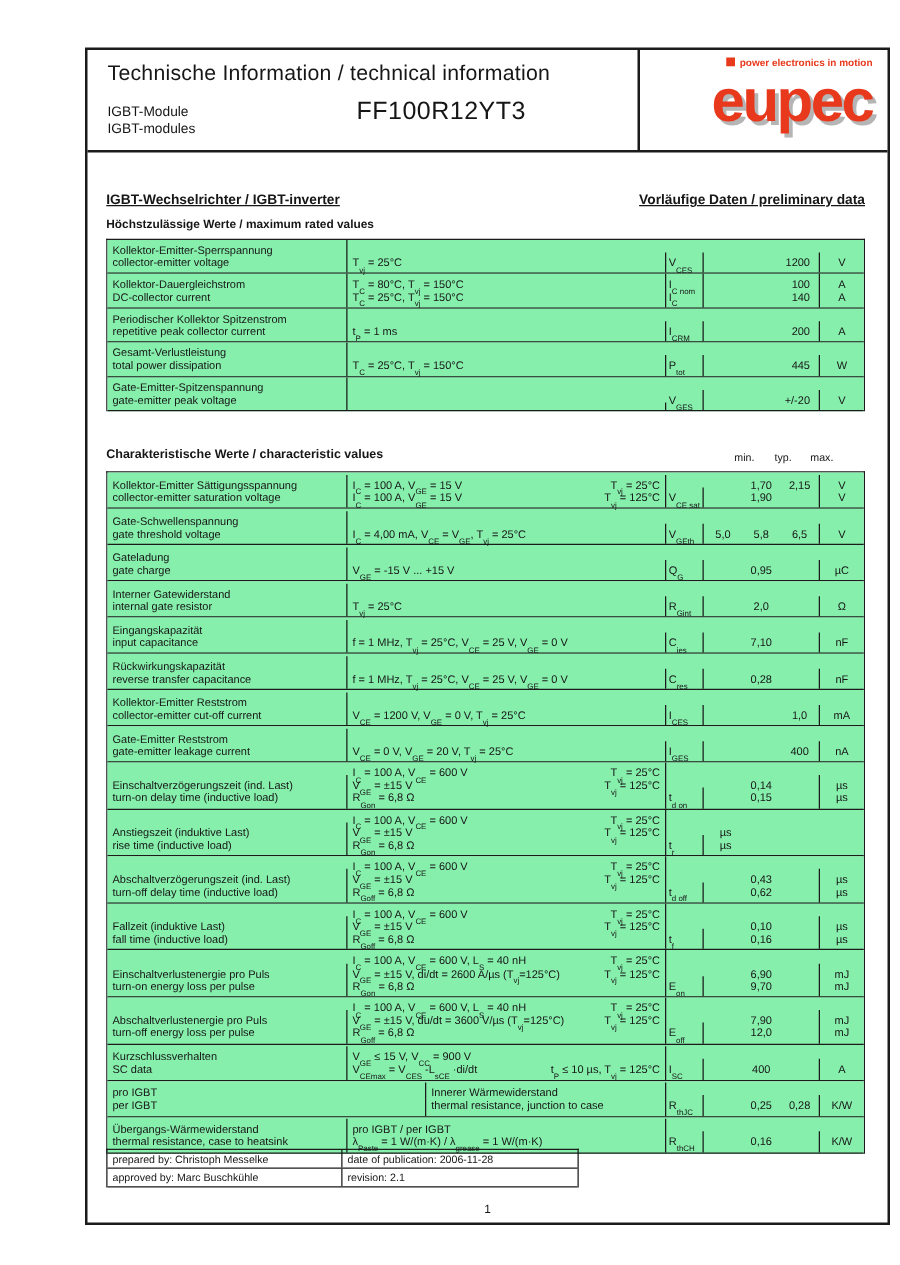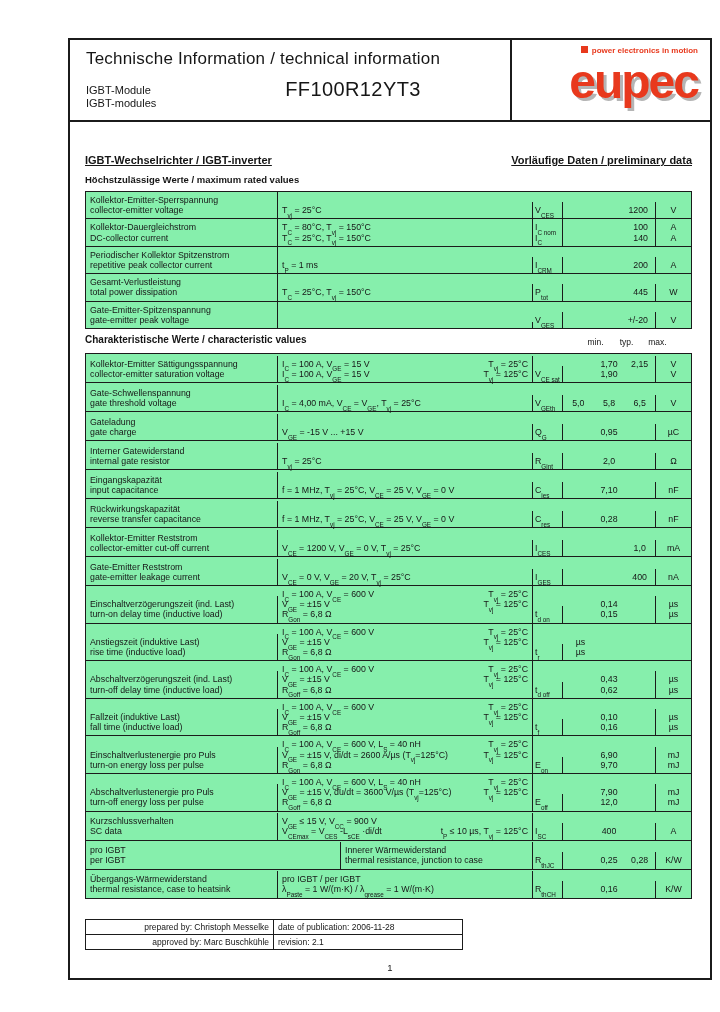--- a/index.html
+++ b/index.html
@@ -35,28 +35,28 @@
   .sym   { width:30px;  border-right:1px solid #1b1b1b; padding:3px 2px; display:flex; flex-direction:column; white-space:nowrap; }
   .vals  { width:93px;  border-right:1px solid #1b1b1b; display:flex; flex-direction:column; padding:3px 0; }
   .unit  { width:35px;  display:flex; flex-direction:column; align-items:center; padding:3px 2px; }
   .vcenter { justify-content:center; }
   .vtop { justify-content:flex-start; }
   .cond-line { display:flex; justify-content:space-between; }
   .vrow { display:flex; }
   .vmin,.vtyp,.vmax { width:31px; text-align:center; }
   .vals.single .vline { text-align:right; padding-right:7px; }
   sub { font-size:0.72em; line-height:0; position:relative; top:2px; }
-  .chead { position:relative; margin-top:5px; height:13px; font-size:10px; font-weight:bold; }
+  .chead { position:relative; margin-top:29px; height:13px; font-size:10px; font-weight:bold; }
   .chead .mtm { position:absolute; left:495px; top:3px; width:93px; display:flex; font-size:8.5px; font-weight:normal; }
   .mtm span { width:31px; text-align:center; }
   
   .foot { position:absolute; left:15px; bottom:28px; width:378px; border:1px solid #1b1b1b; border-bottom:none; font-size:8.5px; }
   .foot-row { display:flex; border-bottom:1px solid #1b1b1b; }
   .foot-cell { padding:2px 4px; min-height:13px; }
-  .fc-l { width:188px; border-right:1px solid #1b1b1b;text-align:right; }
+  .fc-l { width:188px; border-right:1px solid #1b1b1b; }
   .fc-r { width:188px; }
   .pageno { position:absolute; left:0; right:0; bottom:5px; text-align:center; font-size:9.5px; }
 </style>
 </head>
 <body>
 
 <div class="frame">
 
   <div class="hdr">
     <div class="hdr-title">Technische Information / technical information</div>

